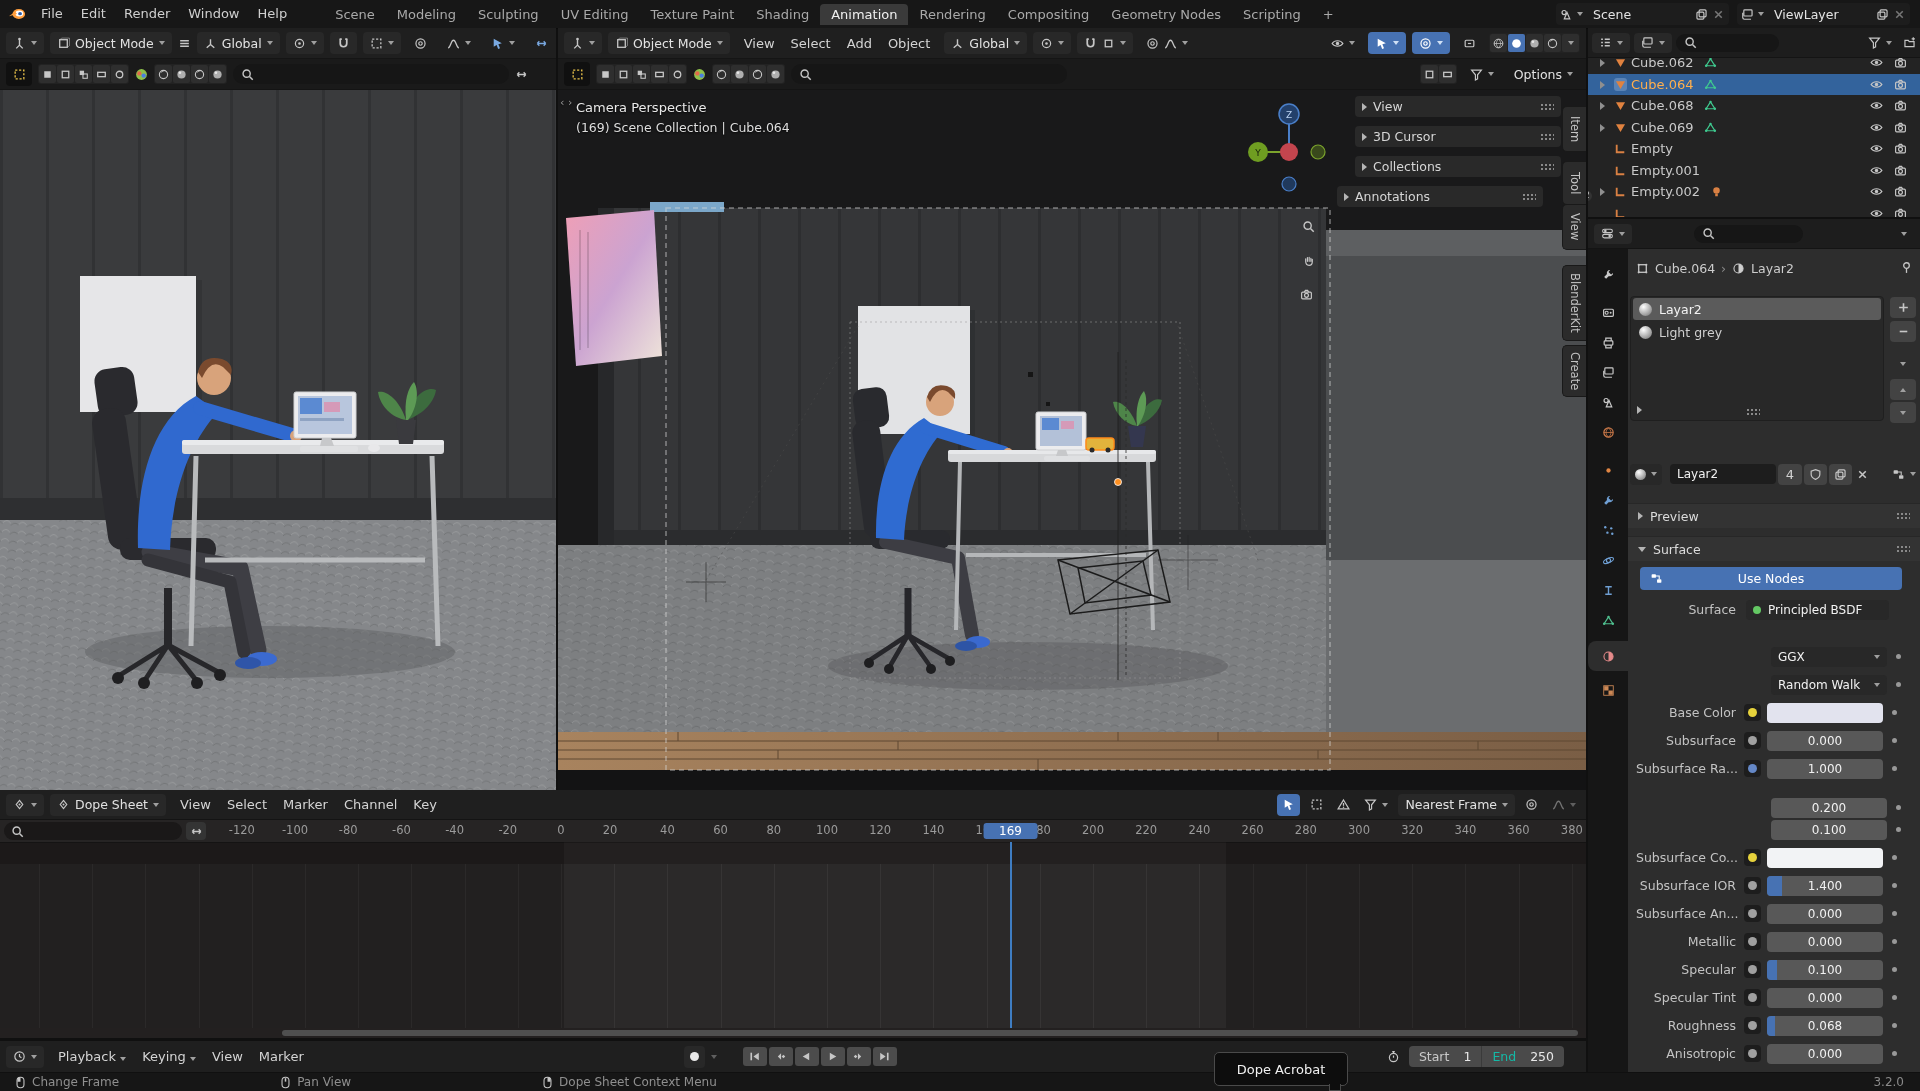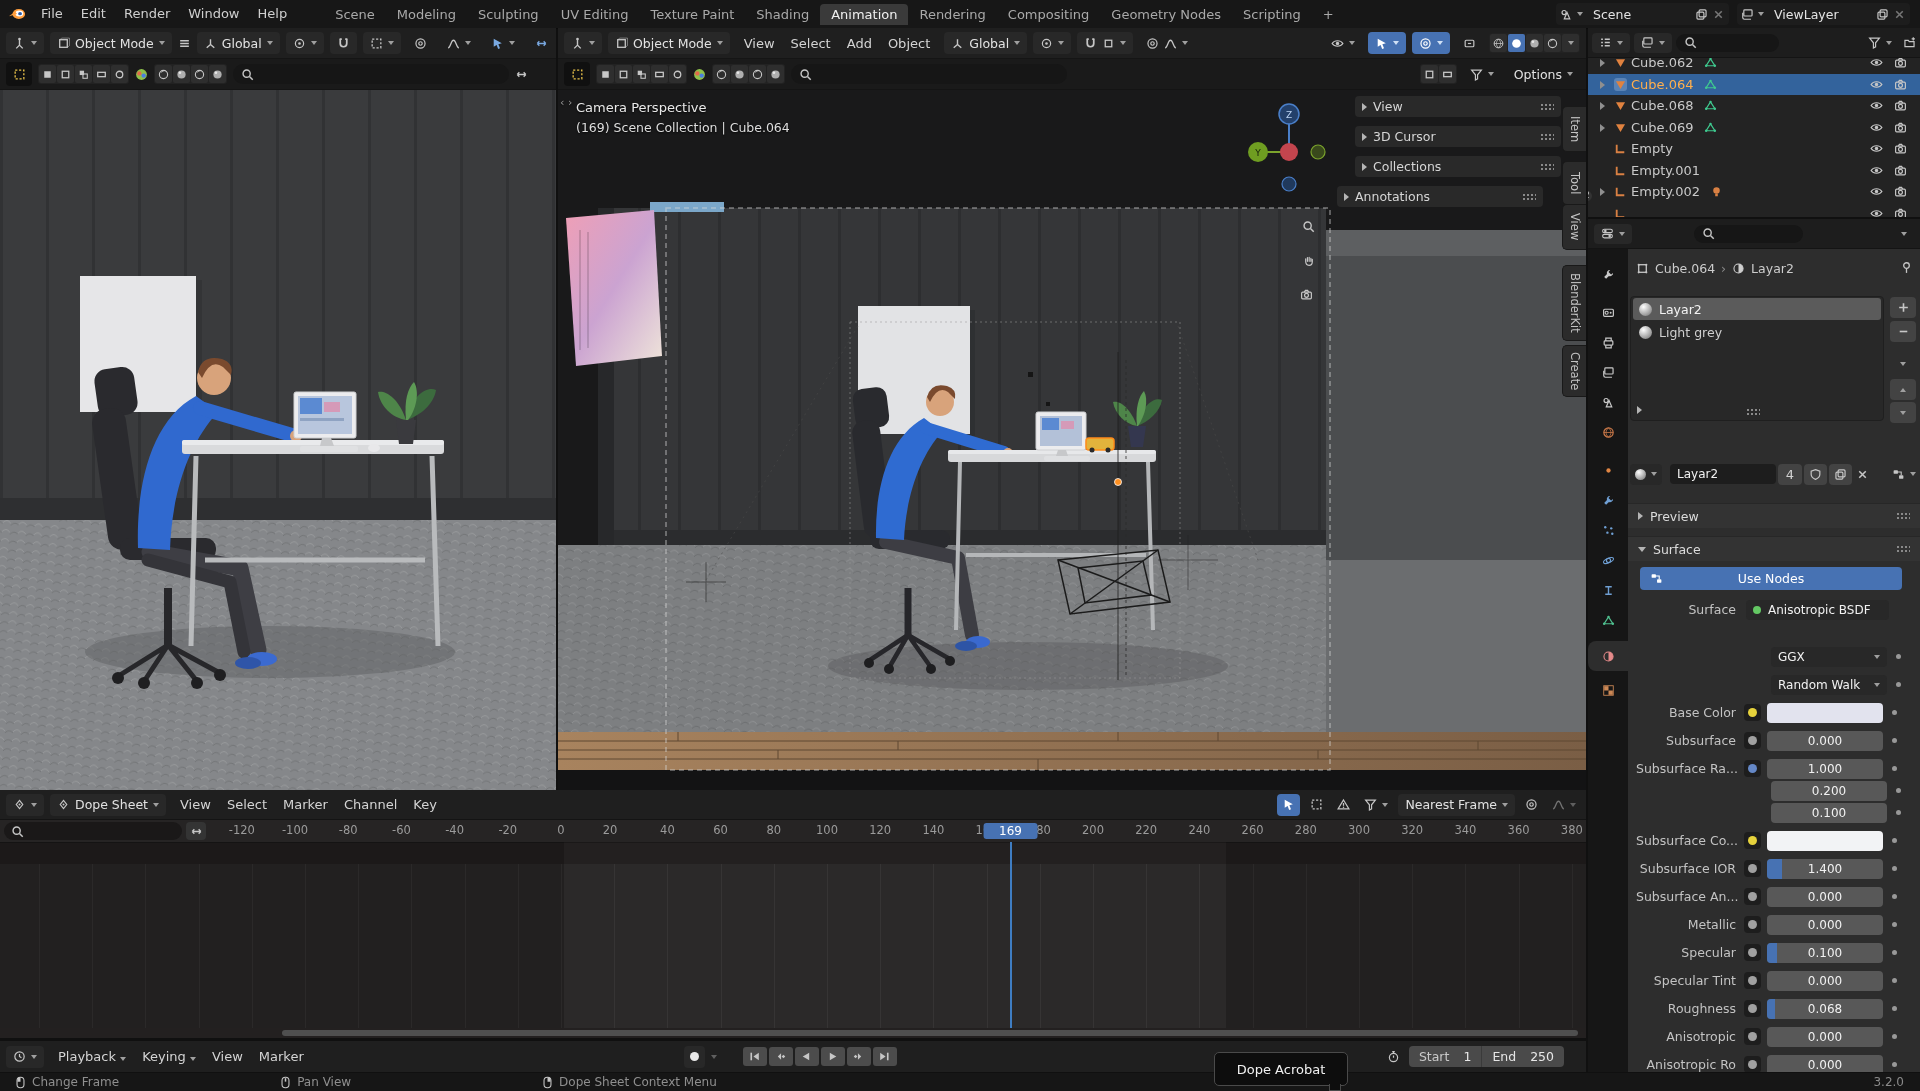--- a/index.html
+++ b/index.html
@@ -1435,21 +1435,21 @@
               <path d="M5.5 3.7h3v2.9" stroke="currentColor" fill="none" stroke-width="1"></path>
             </svg>
           </span>
         <span>Use Nodes</span>
       </div>
       <div class="abs" id="prop-rows" style="left:0;top:350px;width:292px">
           <div class="prow" style="margin-bottom:26px">
             <span class="plabel">Surface</span>
       <span class="pfield dd" style="width:143px;background:#282828">
       <b style="width:8px;height:8px;border-radius:50%;background:#63c763;margin-right:7px"></b>
-              <span>Anisotropic BSDF</span>
+              <span>Principled BSDF</span>
             </span>
           </div>
           <div class="prow">
             <span class="plabel"></span>
             <span style="width:21px;margin-left:4px"></span>
       <span class="pfield dd">
               <span>GGX</span>
               <span class="caret"></span>
             </span>
       <span class="deco"></span>
@@ -1474,21 +1474,21 @@
           <div class="prow">
             <span class="plabel">Subsurface</span>
             <span class="sock">
               <b style="background:#a0a0a0"></b>
             </span>
       <span class="pfield">
       <span>0.000</span>
             </span>
       <span class="deco"></span>
           </div>
-          <div class="prow" style="margin-bottom:1px">
+          <div class="prow" style="margin-bottom:18px">
        <span class="plabel">Subsurface Ra...</span>
             <span class="sock">
               <b style="background:#6487c6"></b>
             </span>
        <span class="pfield">
               <span>1.000</span>
             </span>
        <span class="deco"></span>
           </div>
           <div class="prow" style="margin-bottom:1px">
@@ -1815,21 +1815,21 @@
           </svg>
         </span>
       </span>
     <span class="frange">
       <span class="cell">
           <span style="color:#c9c9c9">Start</span>
           <span>1</span>
         </span>
       <span class="divider"></span>
       <span class="cell">
-          <span style="color:#e5e5e5">End</span>
+          <span style="color:#14b8a6">End</span>
           <span>250</span>
         </span>
     </span>
     <span style="width:10px"></span>
   </div>
 
   <div id="statusbar" class="abs">
     <span class="sb-item" style="margin-left:14px">
       <span class="i">
           <svg viewBox="0 0 12 12" width="13" height="13">

